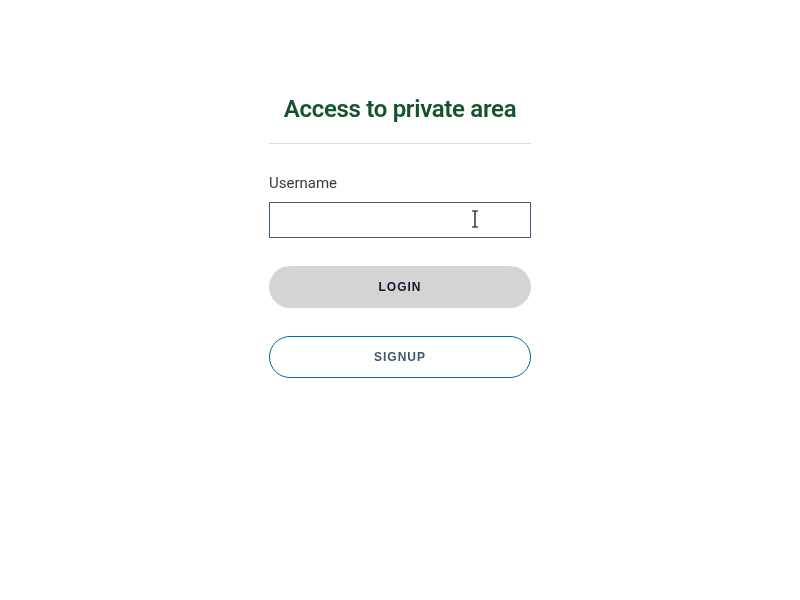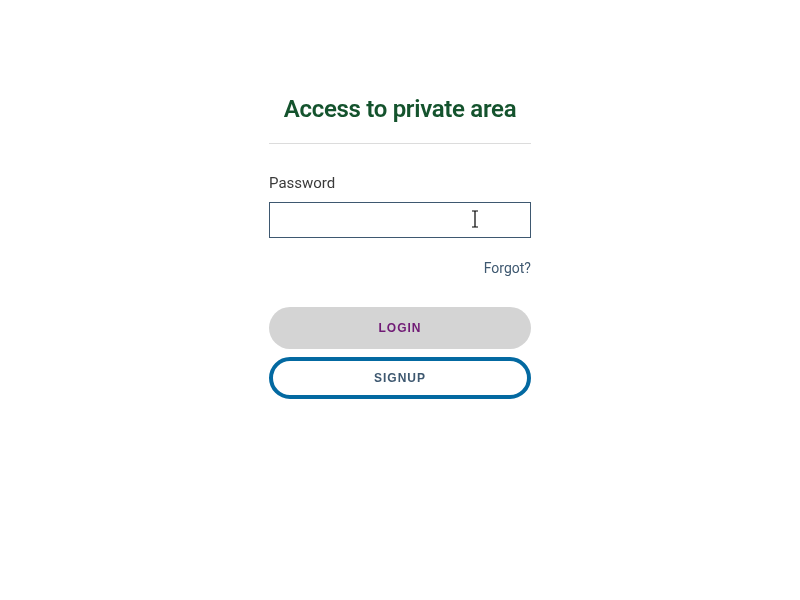--- a/index.html
+++ b/index.html
@@ -72,48 +72,45 @@
       letter-spacing: 1px;
       cursor: pointer;
       text-transform: uppercase;
       display: flex;
       align-items: center;
       justify-content: center;
     }
     .btn-primary {
       background: #d4d4d4;
       border: none;
-      color: #701a75;
-      margin-bottom: 8px;
+      color: #0f172a;
+      margin-bottom: 28px;
     }
     .btn-secondary {
       background: #ffffff;
-      border: 4px solid #0369a1;
+      border: 1px solid #0369a1;
       color: #3e5870;
     }
     .cursor-caret {
       position: absolute;
       pointer-events: none;
     }
   </style>
 </head>
 <body>
 
 <div class="login-card">
   <h1 class="title">Access to private area</h1>
   <hr class="divider">
 
   <div class="field-group" style="position:relative;">
-    <label class="field-label">Password</label>
+    <label class="field-label">Username</label>
     <input type="text" class="text-input" value="" style="">
     <svg class="cursor-caret" width="9" height="18" viewBox="0 0 9 18" style="left:202px; top:36px;">
       <path d="M1 1 L4 1 L7 1 M4 1 L4 17 M1 17 L4 17 L7 17" stroke="#000" stroke-width="1.2" fill="none"></path>
     </svg>
   </div>
 
 
-  <div class="forgot-row">
-    <a class="forgot-link">Forgot?</a>
-  </div>
 
   <button class="btn btn-primary">LOGIN</button>
   <button class="btn btn-secondary">SIGNUP</button>
 </div>
 
 </body></html>

